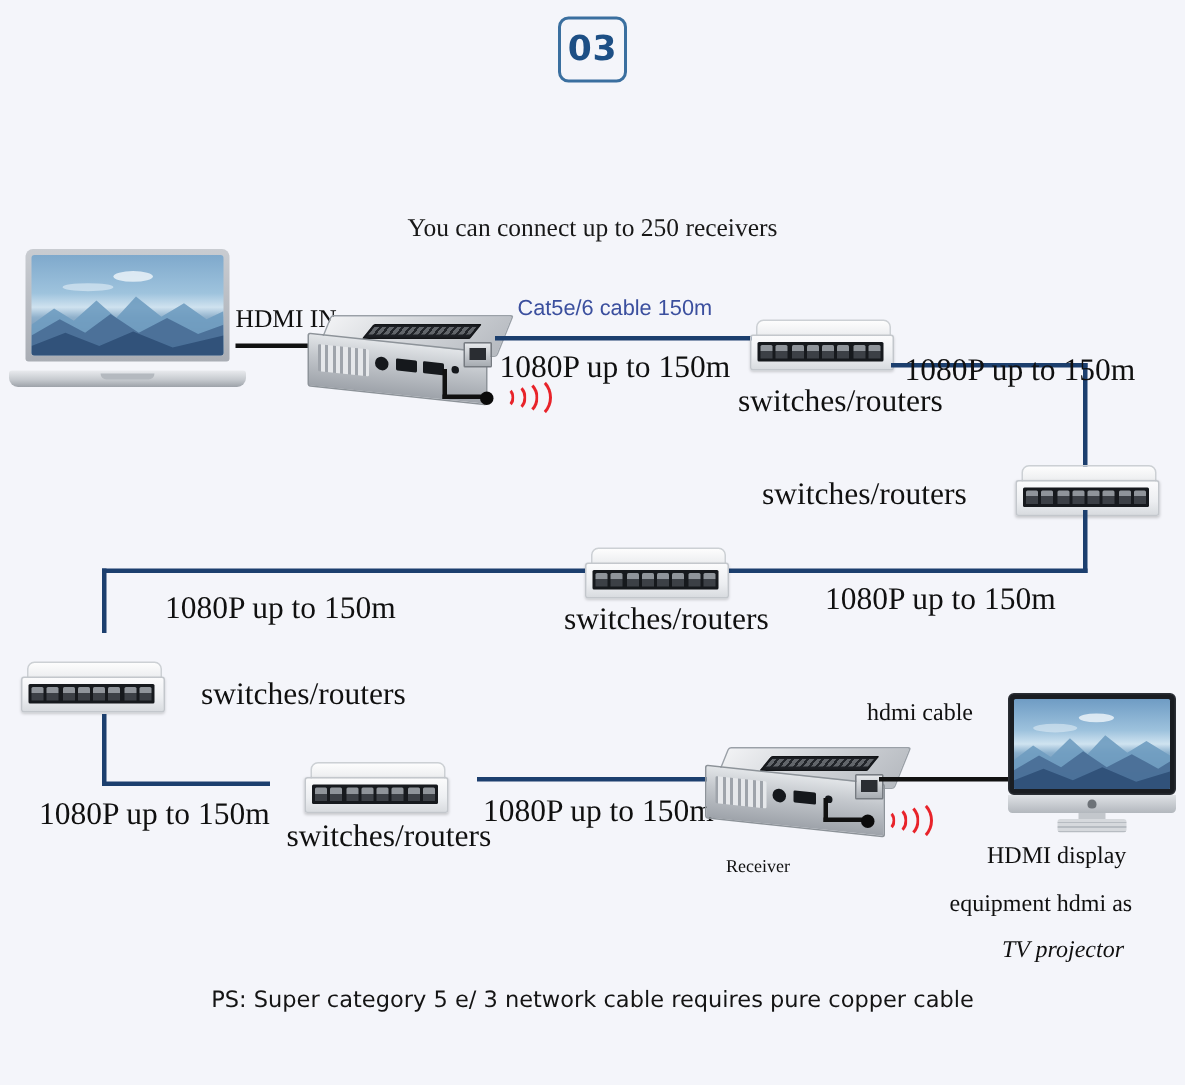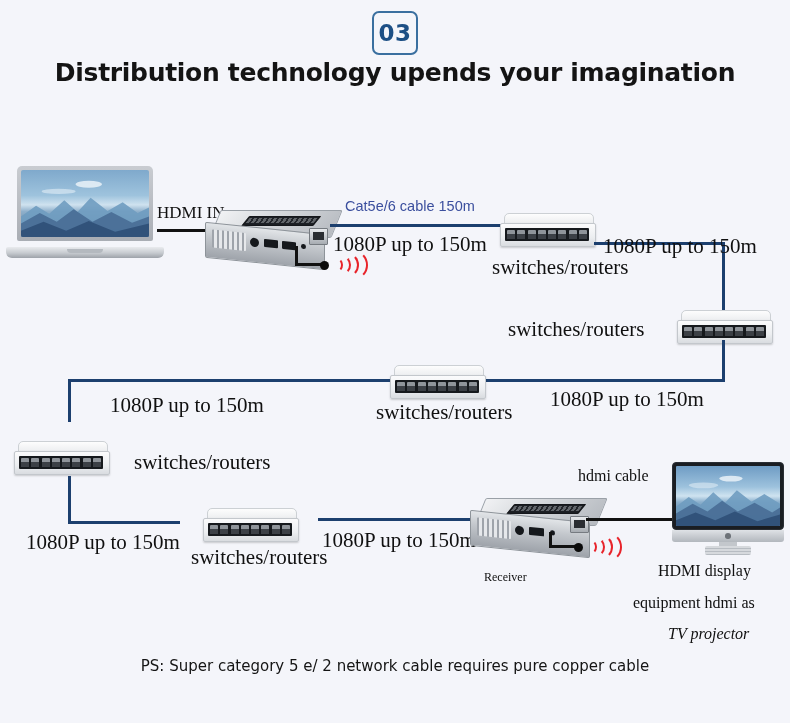--- a/index.html
+++ b/index.html
@@ -185,21 +185,21 @@
   }
 
   .lead{position:absolute;background:#111;}
 </style>
 </head>
 <body>
 
 <div id="stage">
 
   <div class="badge">03</div>
-  <div class="title">Distribution technology upends your imagination</div>
+  <div class="sub2">You can connect up to 250 receivers</div>
 
   <div class="laptop">
     <div class="lt-lid">
       <div class="lt-screen">
         <svg class="mtn" viewBox="0 0 136 75" preserveAspectRatio="none">
           <ellipse cx="72" cy="16" rx="14" ry="4" fill="#eaf2f8" opacity=".85"></ellipse>
           <ellipse cx="40" cy="24" rx="18" ry="3" fill="#e3eef6" opacity=".6"></ellipse>
           <path d="M0 52 L16 40 L30 49 L46 34 L60 47 L74 31 L92 46 L108 36 L124 48 L136 42 L136 75 L0 75 Z" fill="#6f9cc0" opacity=".9"></path>
           <path d="M0 60 L20 48 L38 58 L56 44 L76 58 L96 47 L118 59 L136 52 L136 75 L0 75 Z" fill="#4a6f97" opacity=".95"></path>
           <path d="M0 68 L24 58 L48 68 L72 57 L100 69 L136 60 L136 75 L0 75 Z" fill="#31527a"></path>
@@ -391,15 +391,15 @@
     <div class="im-chin"></div>
     <div class="im-apple"></div>
     <div class="im-neck"></div>
     <div class="im-foot"></div>
   </div>
 
   <div class="lbl sz15" style="left:658px;top:562px;font-size:16px;">HDMI display</div>
   <div class="lbl sz15" style="left:633px;top:594px;font-size:16px;">equipment hdmi as</div>
   <div class="lbl sz15" style="left:668px;top:625px;font-size:16px;font-style:italic;">TV projector</div>
 
-  <div class="psnote">PS: Super category 5 e/ 2 network cable requires pure copper cable</div>
+  <div class="psnote">PS: Super category 5 e/ 3 network cable requires pure copper cable</div>
 
 </div>
 
 </body></html>

